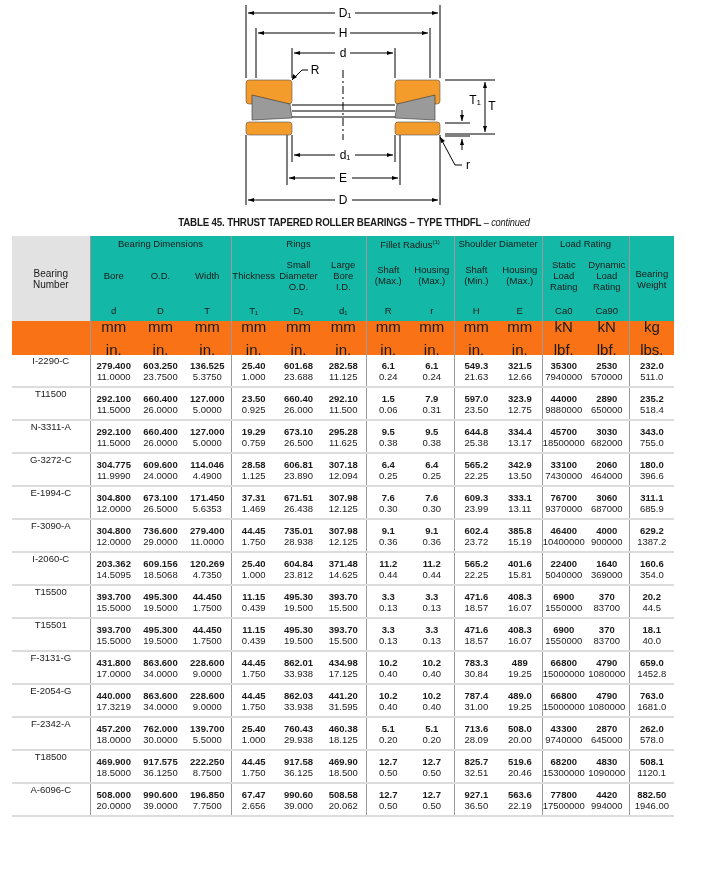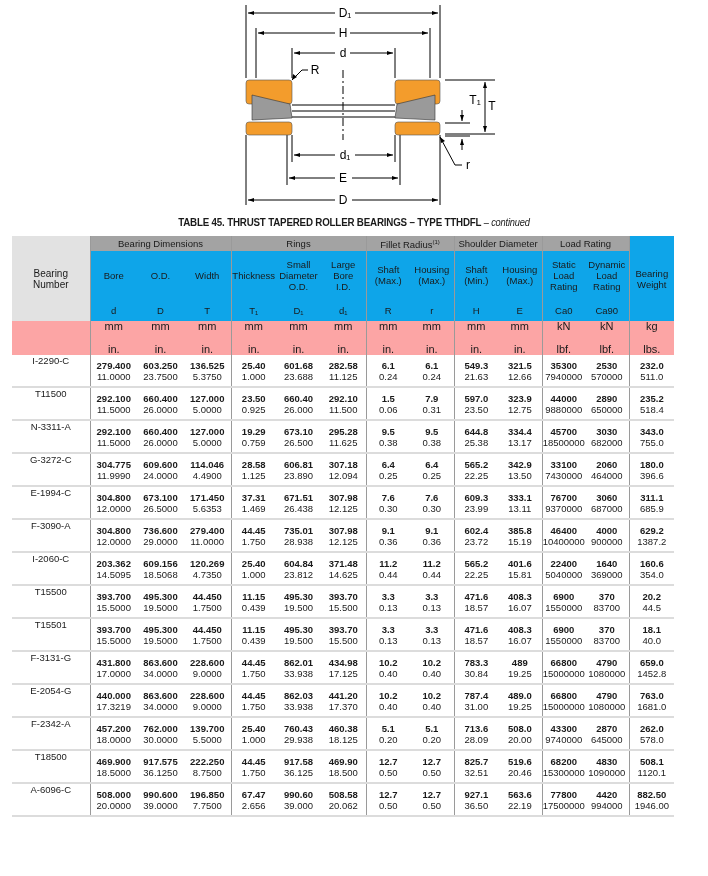--- a/index.html
+++ b/index.html
@@ -7,27 +7,27 @@
          font-family: "Liberation Sans", sans-serif; color: #1a1a1a; }
   .diagram { position: absolute; left: 230px; top: 0; width: 270px; height: 210px; }
   .title { position: absolute; left: 0; width: 708px; top: 216px; text-align: center;
            font-family: "Liberation Sans", sans-serif; font-size: 10.5px; font-weight: bold;
            letter-spacing: -0.2px; transform: scaleX(0.93); transform-origin: center; }
   .title .cont { font-weight: normal; font-style: italic; font-size: 10px; }
   table.spec { position: absolute; left: 12px; top: 236px; width: 632px; border-collapse: collapse;
                table-layout: fixed; font-size: 9.5px; }
   table.spec td, table.spec th { padding: 0; text-align: center; vertical-align: middle;
                font-weight: normal; line-height: 11px; }
-  .grp { background: #a3a3a3; height: 15px; font-size: 9.5px; margin-top: 42px; }
+  .grp { background: #14b8a6; height: 15px; font-size: 9.5px; margin-top: 42px; }
   .grp.sep { border-left: 1.5px solid #9a9a9a; }
-  .hdr { background: #0ea5e9; }
+  .hdr { background: #14b8a6; }
   .hdr-name { background: #e2e2e2; font-size: 10px; line-height: 11px; }
   .labels td { height: 48px; font-size: 9.5px; }
   .syms td { height: 22px; font-size: 9.5px; }
-  .units td { background: #fca5a5; height: 30px; font-size: 11px; font-weight: bold; }
+  .units td { background: #f97316; height: 30px; font-size: 15px; font-weight: bold; }
   .units td span { display: block; line-height: 11px; }
   .units td span.in { font-weight: normal; margin-top: 12px; }
   .sepL { border-left: 1.5px solid #9a9a9a; }
   tr.row td { height: 31px; border-bottom: 2px solid #dcdcdc; font-size: 9.5px; }
   tr.row td.name { vertical-align: top; }
   tr.row td .mm { display: block; font-weight: bold; line-height: 11px; }
   tr.row td .inch { display: block; line-height: 11px; }
 </style>
 </head>
 <body>
@@ -815,21 +815,21 @@
         <td class="sepL">
           <span class="mm">44.45</span>
           <span class="inch">1.750</span>
         </td>
         <td>
           <span class="mm">862.03</span>
           <span class="inch">33.938</span>
         </td>
         <td>
           <span class="mm">441.20</span>
-          <span class="inch">17.370</span>
+          <span class="inch">31.595</span>
         </td>
         <td class="sepL">
           <span class="mm">10.2</span>
           <span class="inch">0.40</span>
         </td>
         <td>
           <span class="mm">10.2</span>
           <span class="inch">0.40</span>
         </td>
         <td class="sepL">

